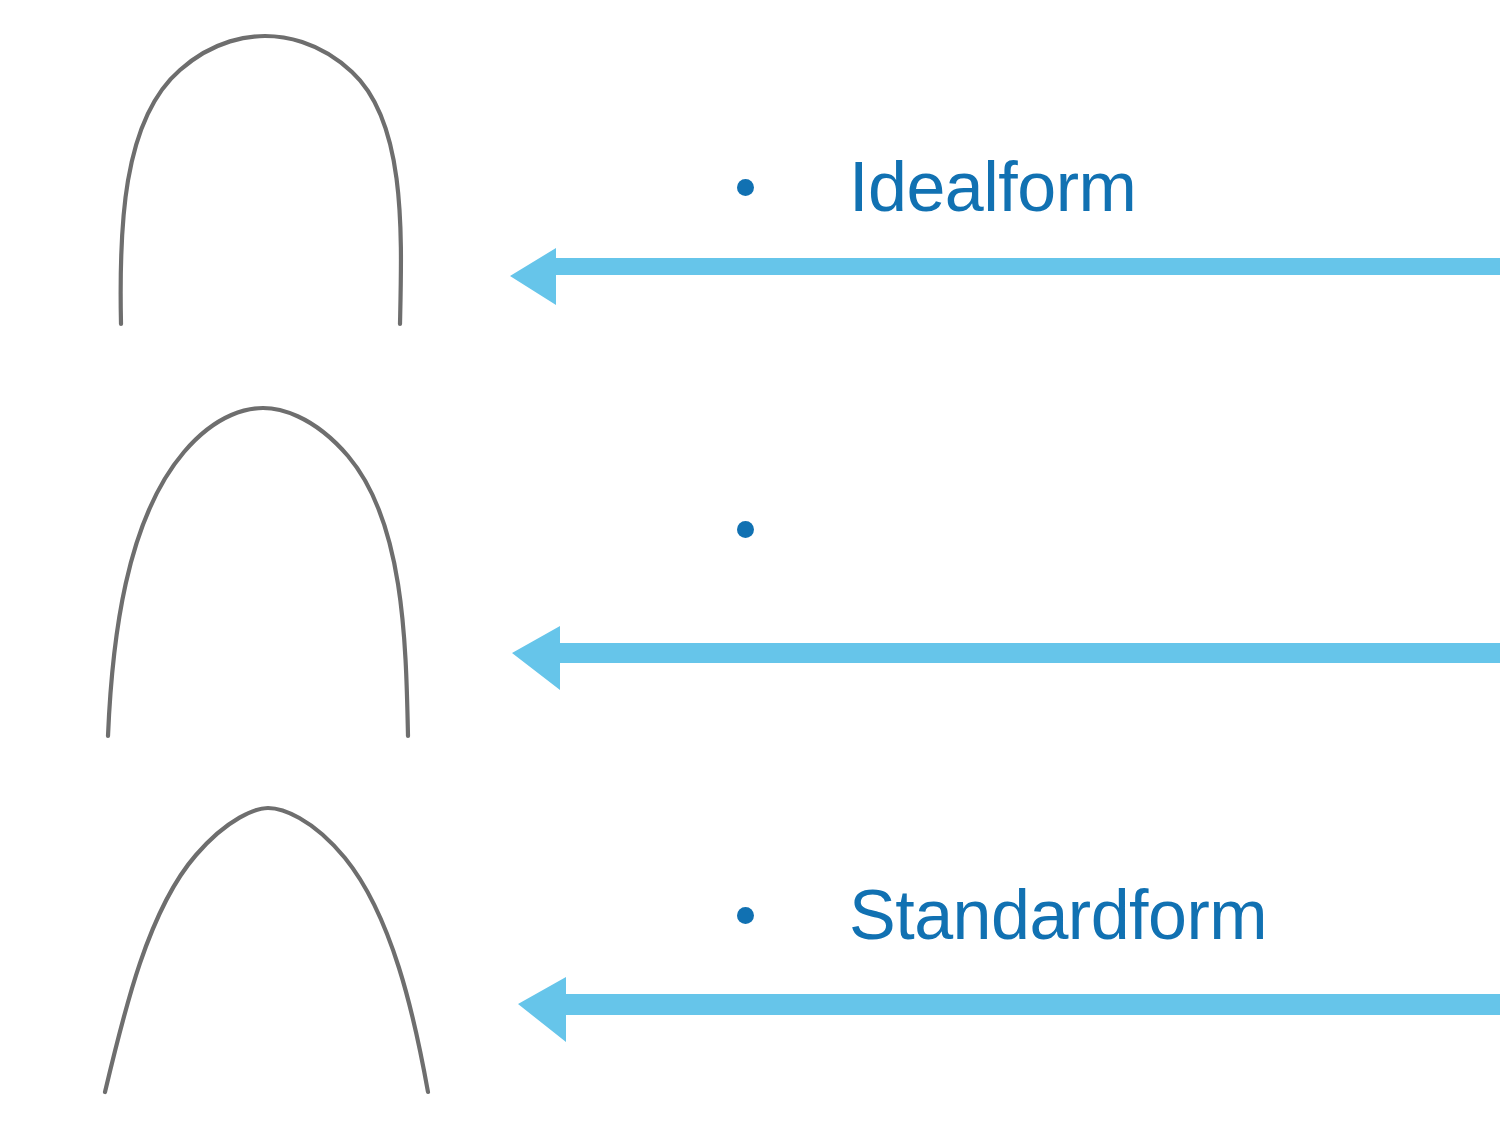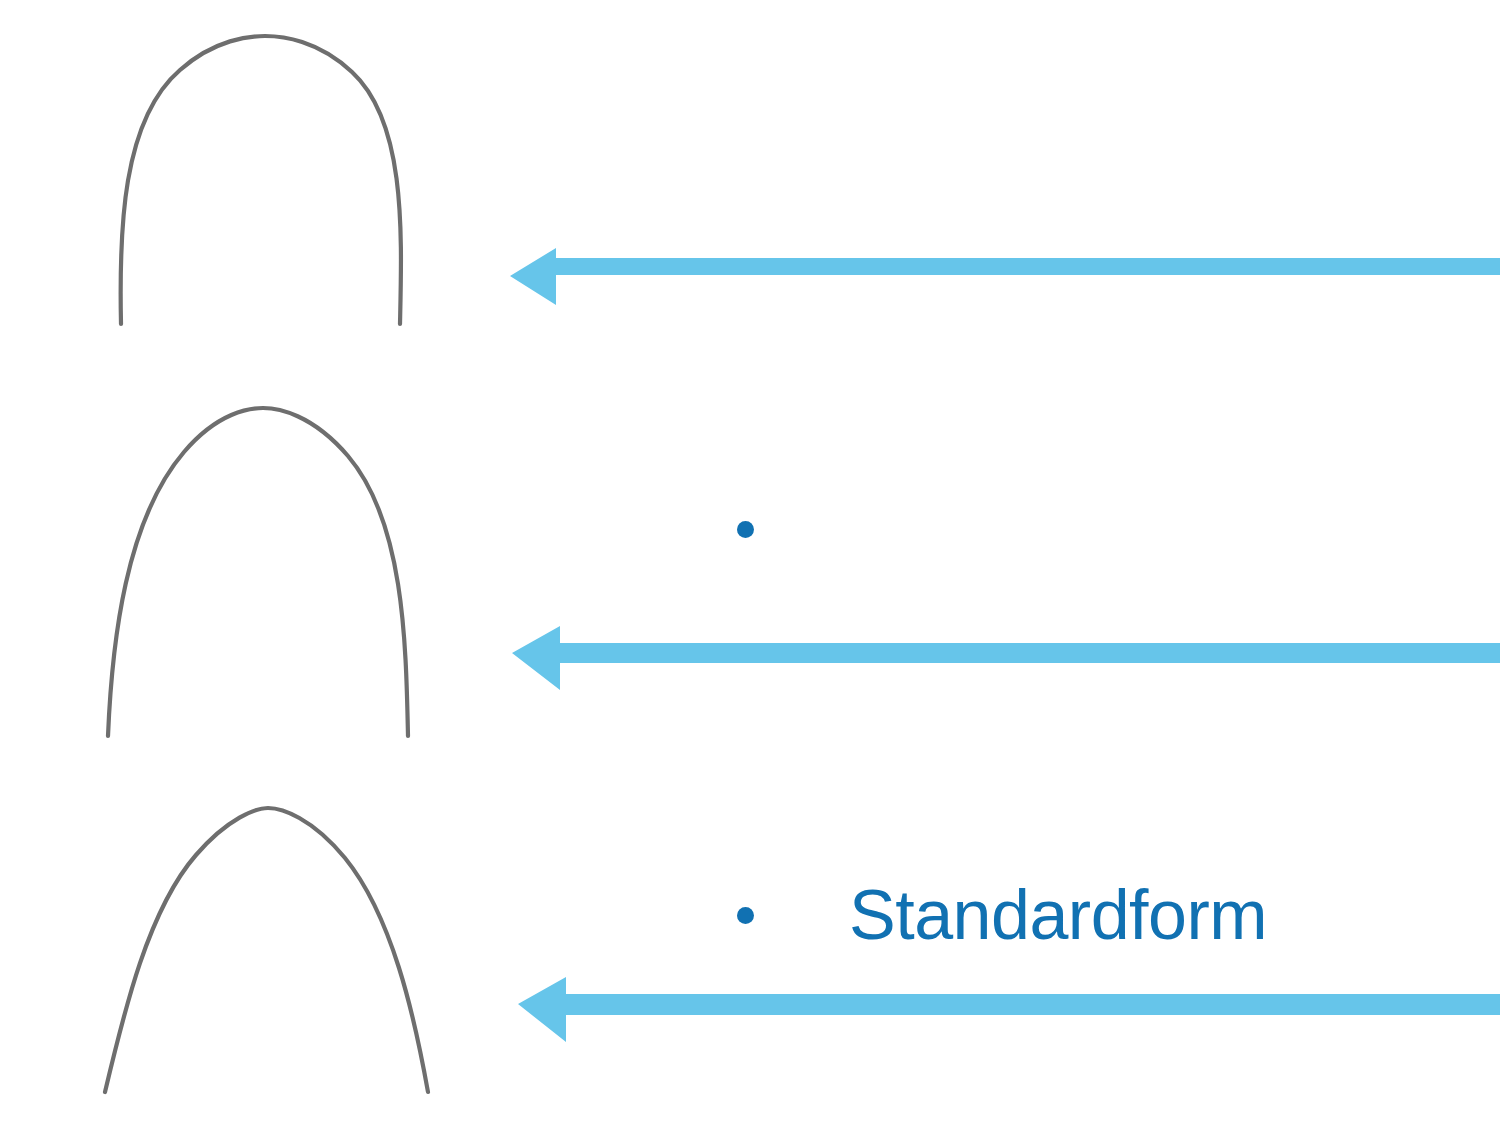--- a/index.html
+++ b/index.html
@@ -83,20 +83,24 @@
 
   <svg class="arrow-layer" viewBox="0 0 1500 1125">
 
     <polygon points="510,276 556,248 556,258 1500,258 1500,275 556,275 556,305" fill="#66C5EA"></polygon>
 
     <polygon points="512,653 560,626 560,643 1500,643 1500,663 560,663 560,690" fill="#66C5EA"></polygon>
 
     <polygon points="518,1004 566,977 566,994 1500,994 1500,1015 566,1015 566,1042" fill="#66C5EA"></polygon>
   </svg>
 
+  <div class="bullet-row" id="row-idealform">
+    <span class="bullet-dot"></span>
+    <span class="bullet-label">Idealform</span>
+  </div>
 
   <div class="bullet-row" id="row-euroform">
     <span class="bullet-dot"></span>
   </div>
 
   <div class="bullet-row" id="row-standardform">
     <span class="bullet-dot"></span>
     <span class="bullet-label">Standardform</span>
   </div>
 

